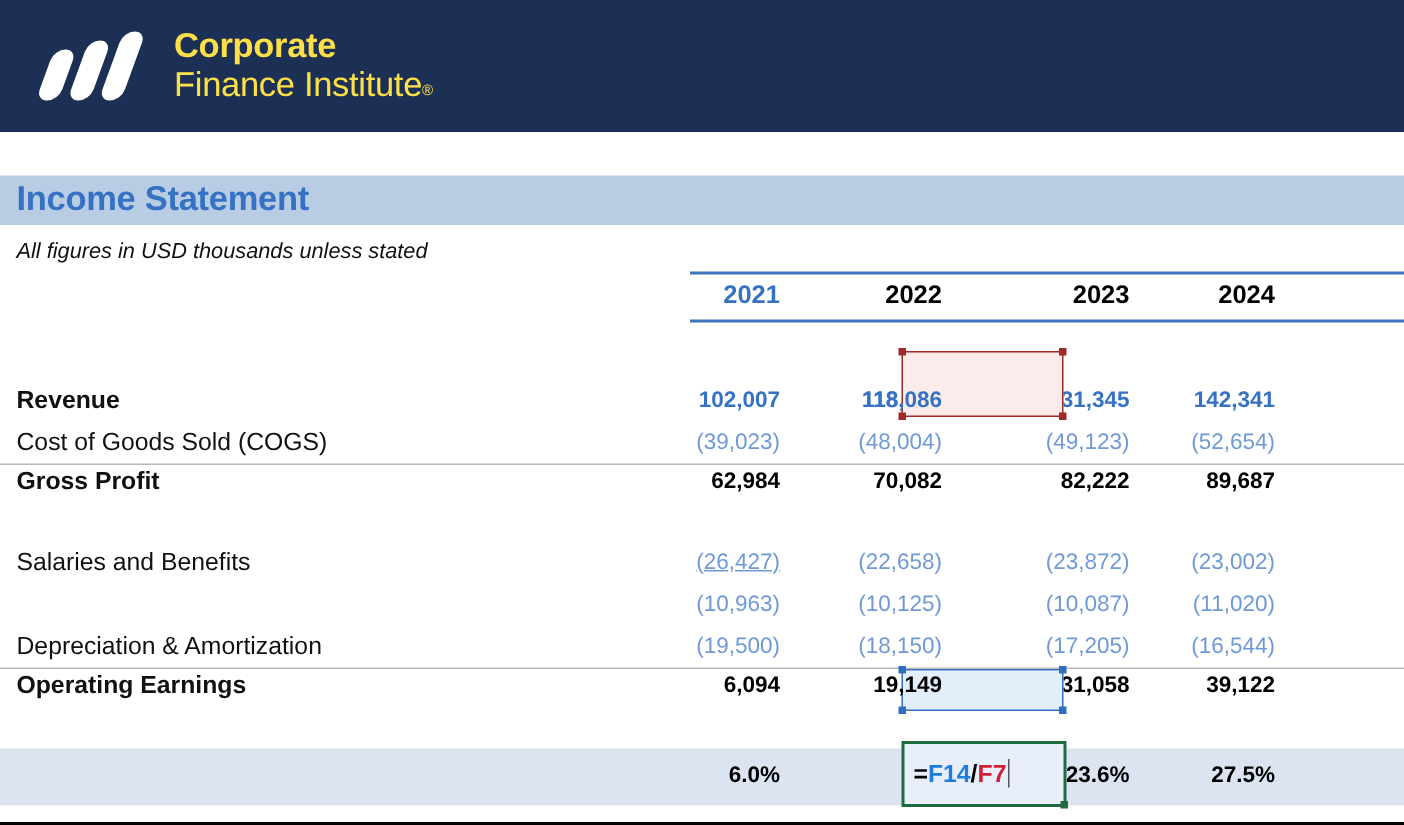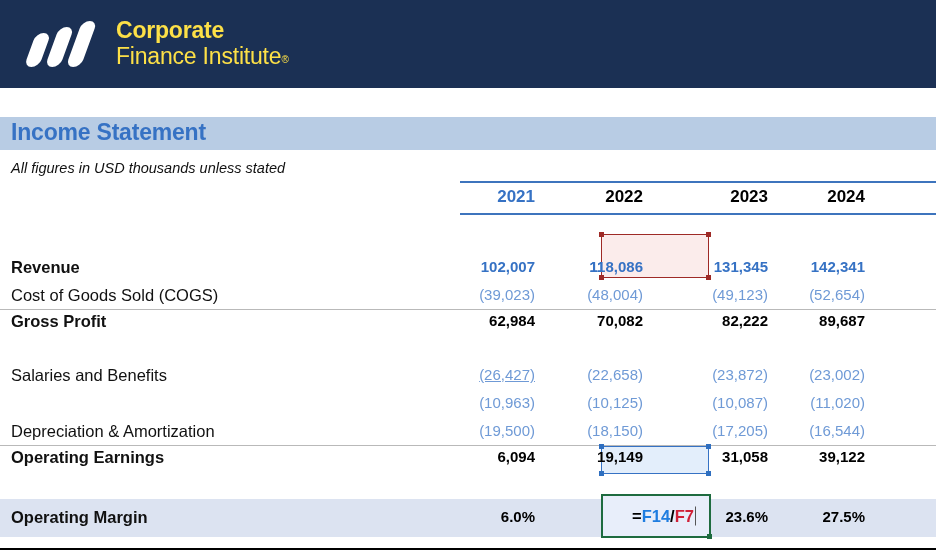--- a/index.html
+++ b/index.html
@@ -132,21 +132,20 @@
     font-style: italic;
     color: #111111;
   }
 
   
   .grid {
     position: absolute;
     left: 0; top: 0;
     width: 856px;
     height: 462px;
-    padding-left: 15px;
   }
   .col-label { position: absolute; left: 11px; }
   .cell {
     position: absolute;
     text-align: right;
     white-space: nowrap;
   }
   
   .c1 { right: 336px; }
   .c2 { right: 228px; }
@@ -233,21 +232,20 @@
   .h-br { right: -3px; bottom: -3px; }
 
   .formula {
     position: absolute;
     left: 6px;
     top: 50%;
     transform: translateY(-50%);
     font-size: 16.5px;
     font-weight: 700;
     white-space: nowrap;
-    margin-left: 23px;
   }
   .f-eq { color: #000000; }
   .f-ref1 { color: #1f7de0; }
   .f-slash { color: #000000; }
   .f-ref2 { color: #d02037; }
   .caret {
     display: inline-block;
     width: 1px;
     height: 19px;
     background: #555555;
@@ -343,21 +341,20 @@
 
     <div class="sel-box sel-blue" style="left:601px; top:358px; width:108px; height:28px;">
       <span class="handle b h-tl"></span>
       <span class="handle b h-tr"></span>
       <span class="handle b h-bl"></span>
       <span class="handle b h-br"></span>
     </div>
     <div class="cell c2 num black-bold" style="top:360px; z-index:3;">19,149</div>
 
     <div class="margin-band" style="top:411px;"></div>
-    <div class="col-label rowlabel bold" style="top:420px;">Operating Margin</div>
     <div class="cell c1 num black-bold" style="top:420px;">6.0%</div>
     <div class="cell c3 num black-bold" style="top:420px;">23.6%</div>
     <div class="cell c4 num black-bold" style="top:420px;">27.5%</div>
 
     <div class="sel-box sel-green" style="left:601px; top:406px; width:110px; height:44px;">
       <span class="formula"><span class="f-eq">=</span><span class="f-ref1">F14</span><span class="f-slash">/</span><span class="f-ref2">F7</span><span class="caret"></span></span>
       <span class="handle g h-br"></span>
     </div>
 
     <div class="rule-black" style="top:460px;"></div>

